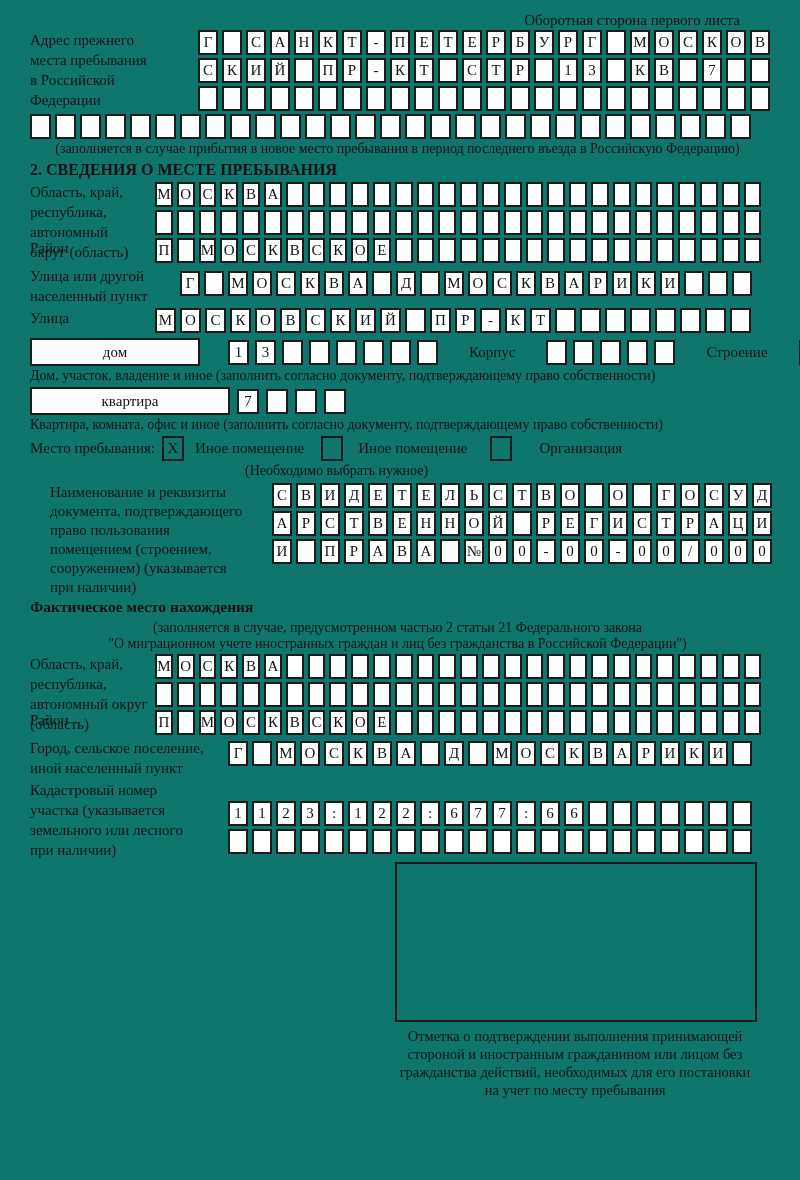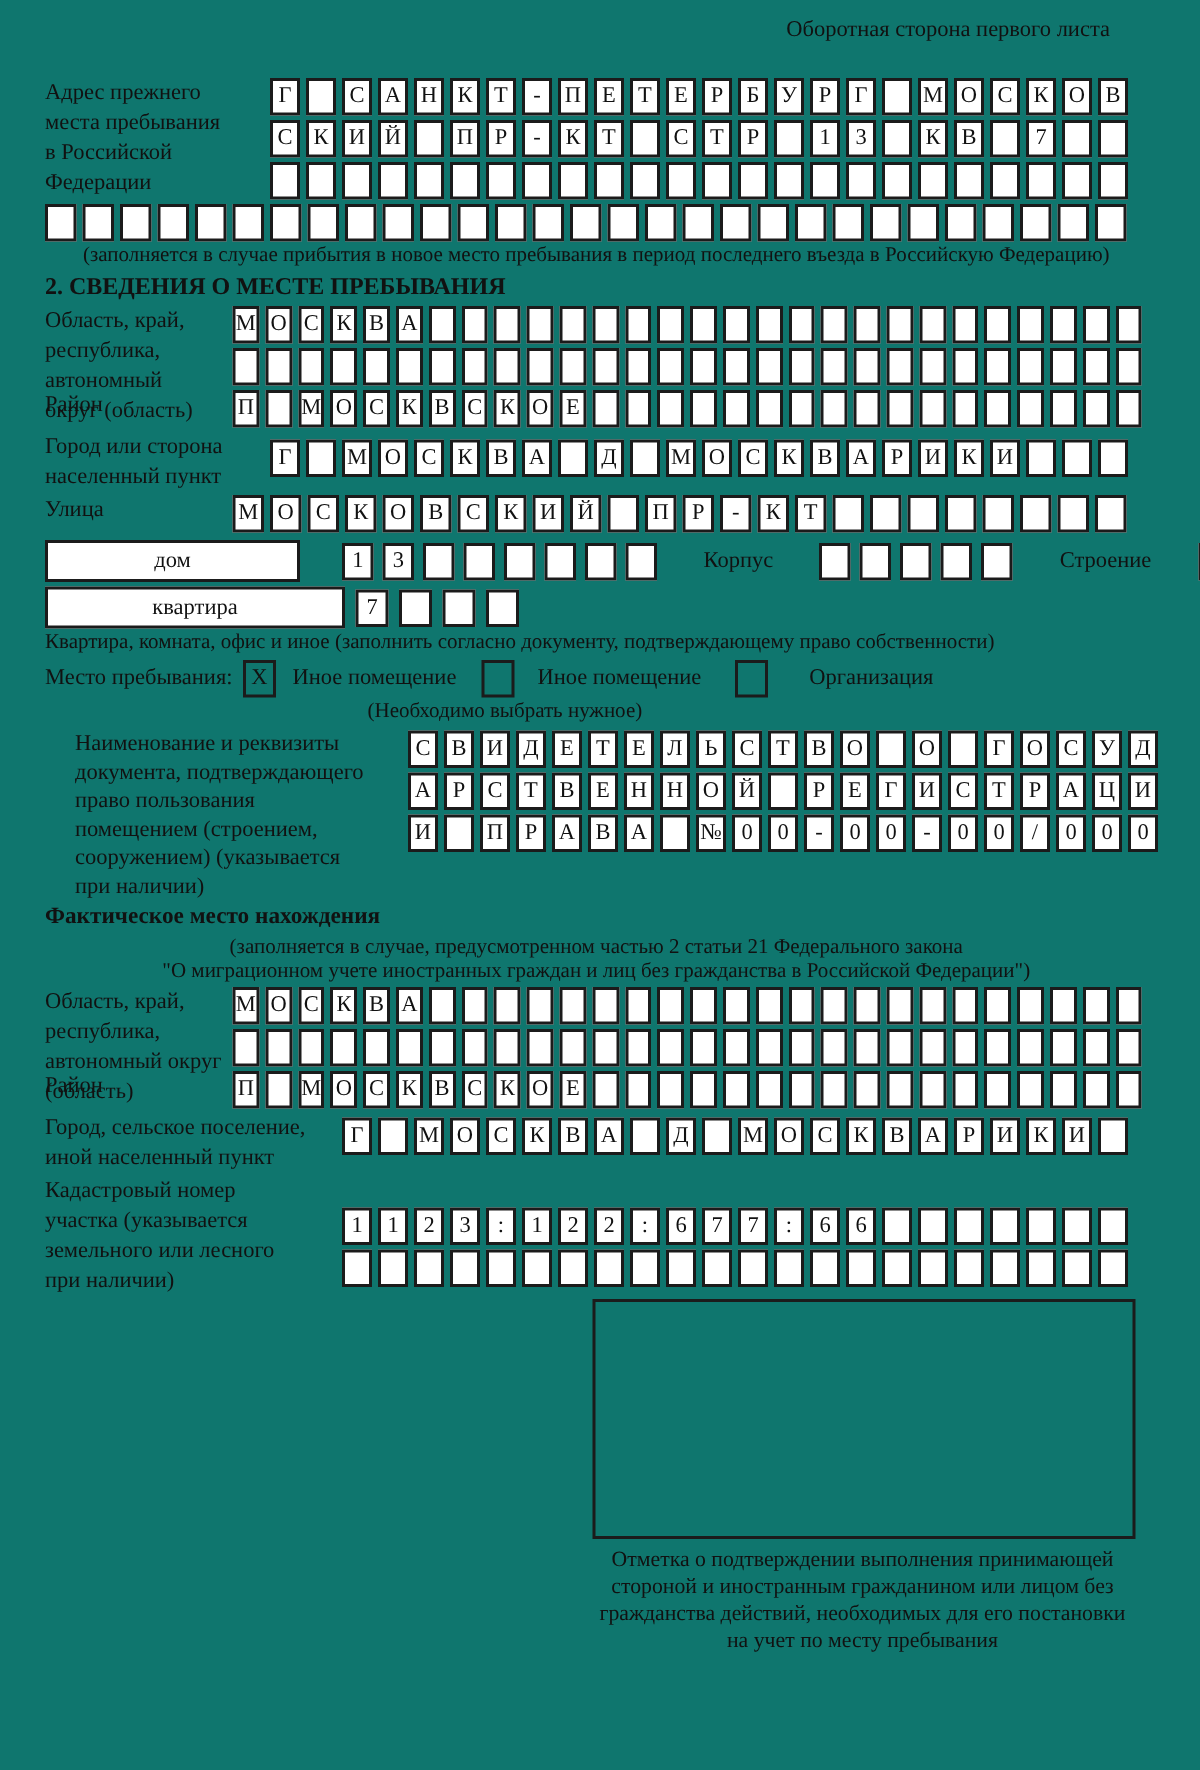--- a/index.html
+++ b/index.html
@@ -31,21 +31,21 @@
   }
   .domrow{display:flex;align-items:center;gap:7px;}
   .inline-label{font-size:15px;white-space:nowrap;padding:0 3px;}
   .chk{
     width:22px;height:25px;box-sizing:border-box;border:2px solid #1b1b1b;
     display:inline-flex;align-items:center;justify-content:center;font-size:15px;flex-shrink:0;
   }
   .mesto-row{display:flex;align-items:center;font-size:15px;}
   .stamp-box{margin-left:365px;width:362px;height:160px;border:2px solid #1b1b1b;box-sizing:border-box;}
   .stamp-caption{margin-left:315px;width:460px;text-align:center;font-size:14.5px;line-height:18px;}
-  .mt2{margin-top:2px;} .mt3{margin-top:3px;} .mt4{margin-top:4px;} .mt5{margin-top:5px;gap:28px;} .mt22{margin-top:22px;}
+  .mt2{margin-top:2px;} .mt3{margin-top:3px;} .mt4{margin-top:4px;} .mt5{margin-top:5px;gap:28px;} .mt22{gap:18px;}
 </style>
 </head>
 <body>
 
 <div class="page">
 
   <div class="top-title">Оборотная сторона первого листа</div>
 
   <div class="field mt22">
     <div class="flabel w150">
@@ -272,21 +272,21 @@
           <span class="cell"></span>
           <span class="cell"></span>
           <span class="cell"></span>
           <span class="cell"></span>
         </div>
     </div>
   </div>
 
   <div class="field mt3">
     <div class="flabel w150">
-      <div>Город или сторона</div>
+      <div>Улица или другой</div>
       <div>населенный пункт</div>
     </div>
     <div class="rows" style="padding-top:5px;">
       <div class="cellrow cw20">
           <span class="cell">Г</span>
           <span class="cell"></span>
           <span class="cell">М</span>
           <span class="cell">О</span>
           <span class="cell">С</span>
           <span class="cell">К</span>
@@ -365,20 +365,21 @@
         <span class="cell"></span>
       </div>
     <span class="inline-label">Строение</span>
     <div class="cellrow cw21 gap6">
         <span class="cell">1</span>
         <span class="cell"></span>
         <span class="cell"></span>
         <span class="cell"></span>
       </div>
   </div>
+  <div class="note mt2">Дом, участок, владение и иное (заполнить согласно документу, подтверждающему право собственности)</div>
 
   <div class="domrow mt3">
     <div class="widebox" style="width:200px;">квартира</div>
     <div class="cellrow cw22 gap7">
         <span class="cell">7</span>
         <span class="cell"></span>
         <span class="cell"></span>
         <span class="cell"></span>
       </div>
   </div>

